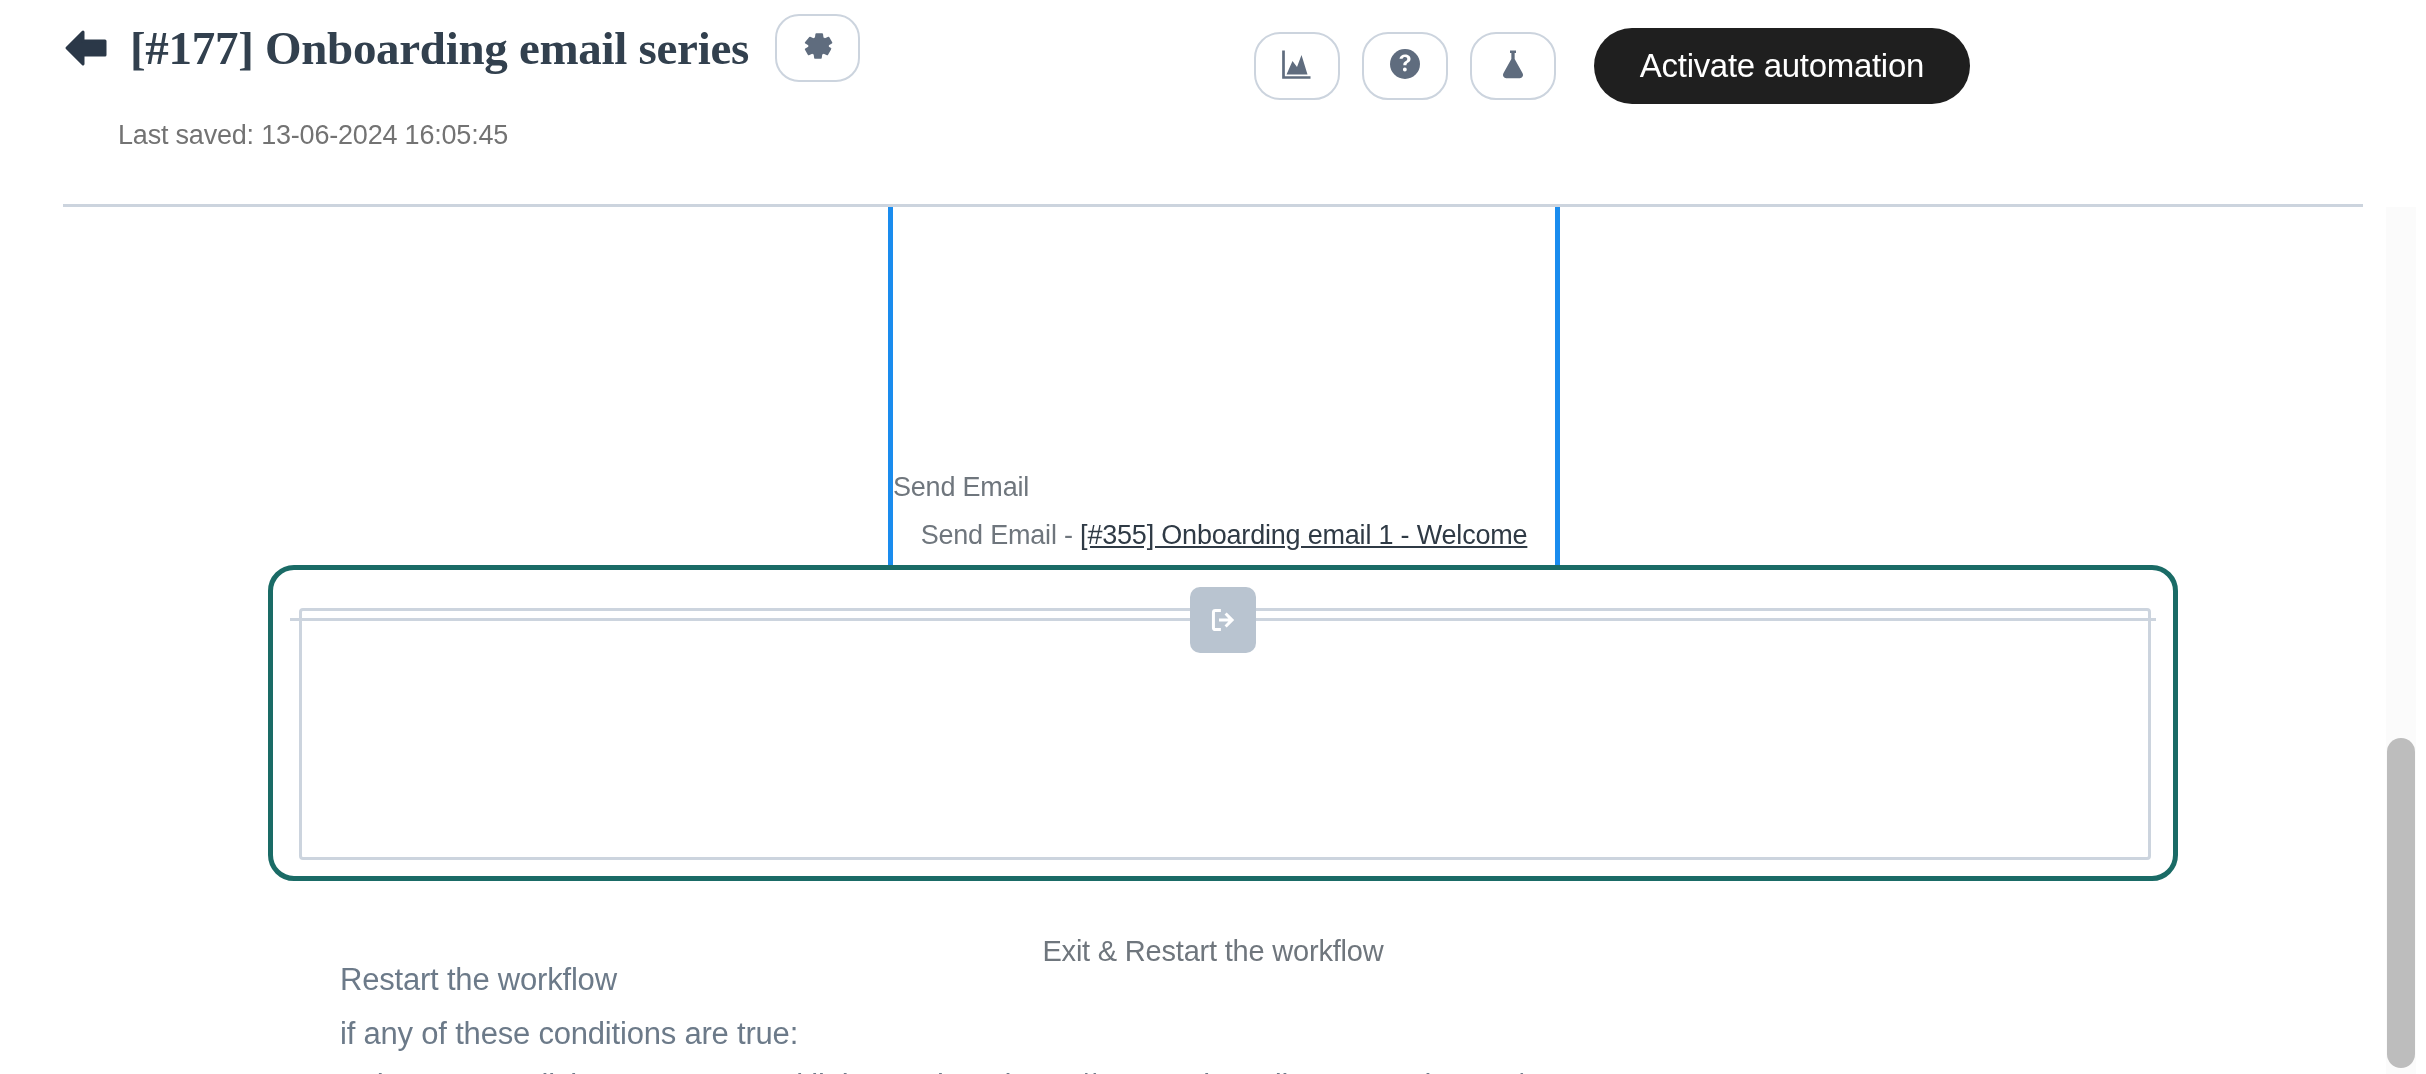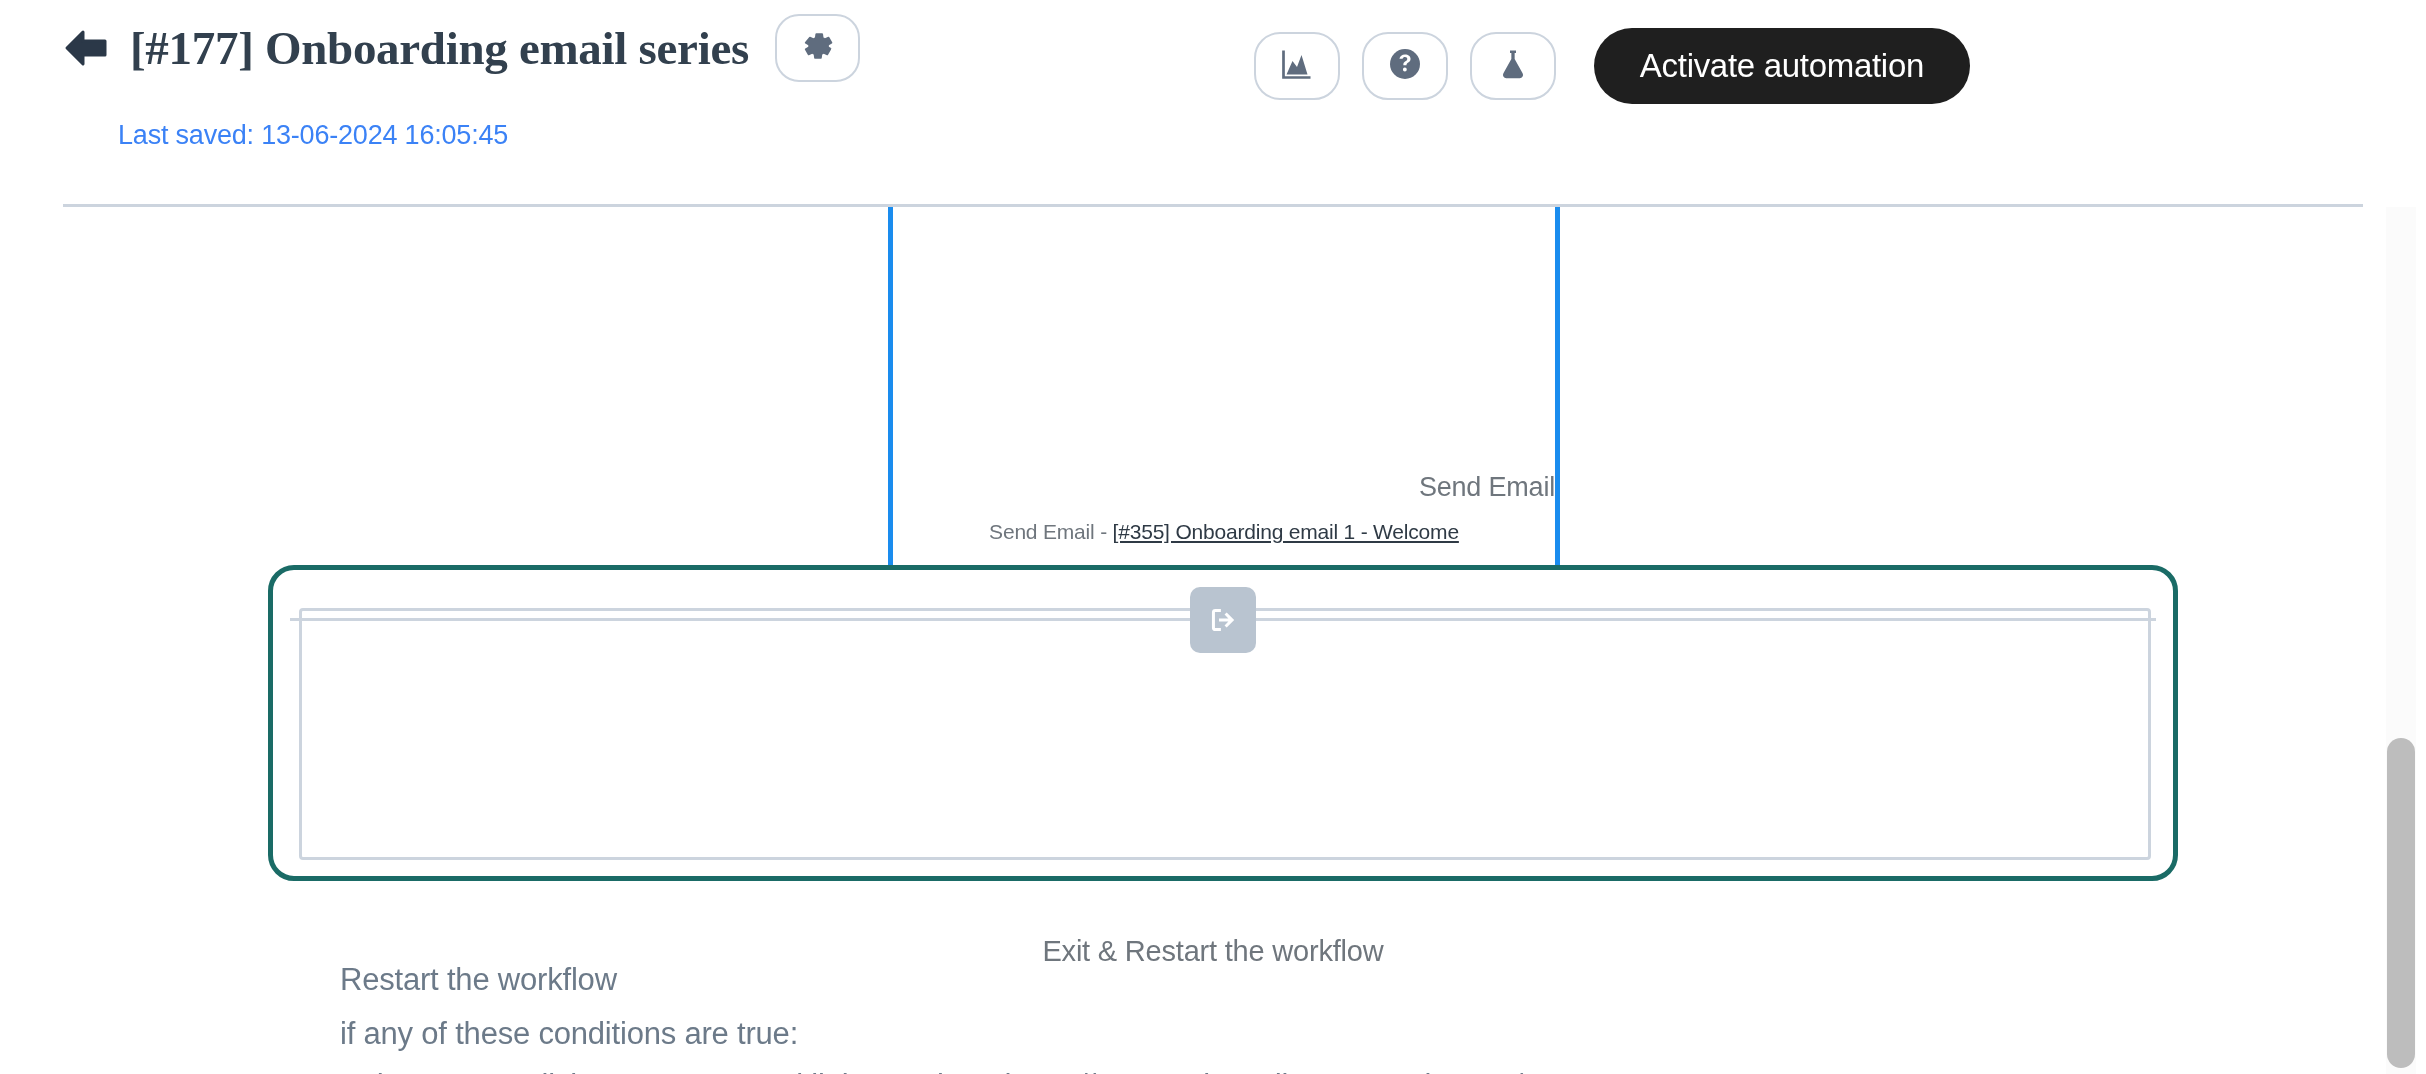--- a/index.html
+++ b/index.html
@@ -66,21 +66,21 @@
     justify-content: center;
     cursor: pointer;
     margin-left: 8px;
   }
 
   .last-saved {
     position: absolute;
     left: 118px;
     top: 120px;
     font-size: 27px;
-    color: #3b82f6;
+    color: #737373;
     letter-spacing: -0.2px;
     white-space: nowrap;
   }
 
   .header-actions {
     position: absolute;
     right: 42px;
     top: 28px;
     display: flex;
     align-items: center;
@@ -146,33 +146,33 @@
     border: 5px solid #1a8cee;
     border-radius: 6px;
     background: #ffffff;
   }
 
   .email-node-title {
     position: absolute;
     left: 0;
     right: 0;
     top: 320px;
-    text-align: right;
+    text-align: left;
     font-size: 27px;
     color: #6f767d;
     letter-spacing: -0.2px;
   }
 
   .email-node-body {
     position: absolute;
     left: 0;
     right: 0;
     top: 368px;
     text-align: center;
-    font-size: 21px;
+    font-size: 27px;
     color: #6f767d;
     letter-spacing: -0.2px;
     white-space: nowrap;
   }
   .email-node-body .email-link {
     color: #2f3a45;
     text-decoration: underline;
     cursor: pointer;
   }
 

